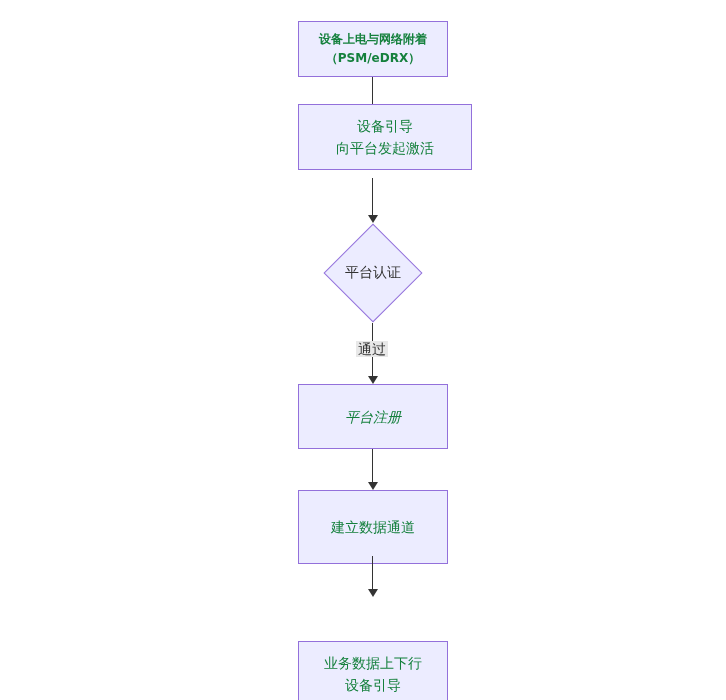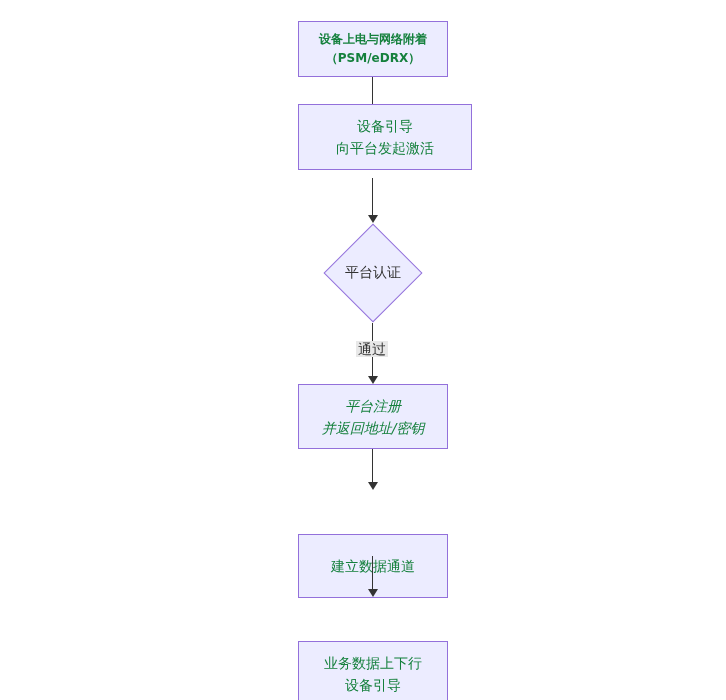--- a/index.html
+++ b/index.html
@@ -29,21 +29,21 @@
   }
   .node .line {
     font-size: 14px;
     line-height: 22px;
     white-space: nowrap;
   }
   .n0 { left: 298px; top: 21px;  width: 150px; height: 56px; }
   .n0 .line { font-size: 12px; line-height: 19px; font-weight: 600; }
   .n1 { left: 298px; top: 104px; width: 174px; height: 66px; }
   .n3 { left: 298px; top: 384px; width: 150px; height: 65px; font-style: italic; }
-  .n4 { left: 298px; top: 490px; width: 150px; height: 64px; margin-top: 44px; }
+  .n4 { left: 298px; top: 490px; width: 150px; height: 74px; }
   .n5 { left: 298px; top: 597px; width: 150px; height: 66px; margin-top: 44px; }
 
   .diamond-shape {
     position: absolute;
     left: 338px;
     top: 238px;
     width: 70px;
     height: 70px;
     background: #ECECFF;
     border: 1px solid #9370DB;
@@ -127,21 +127,20 @@
 
   <div class="diamond-shape"></div>
   <div class="diamond-label">平台认证</div>
 
   <div class="edge-line e3"></div>
   <div class="edge-label">通过</div>
   <div class="arrowhead a3"></div>
 
   <div class="node n3">
     <div class="line">平台注册</div>
-    <div class="line">并返回地址/密钥</div>
   </div>
 
   <div class="edge-line e4"></div>
   <div class="arrowhead a4"></div>
 
   <div class="node n4">
     <div class="line">建立数据通道</div>
   </div>
 
   <div class="edge-line e5"></div>

